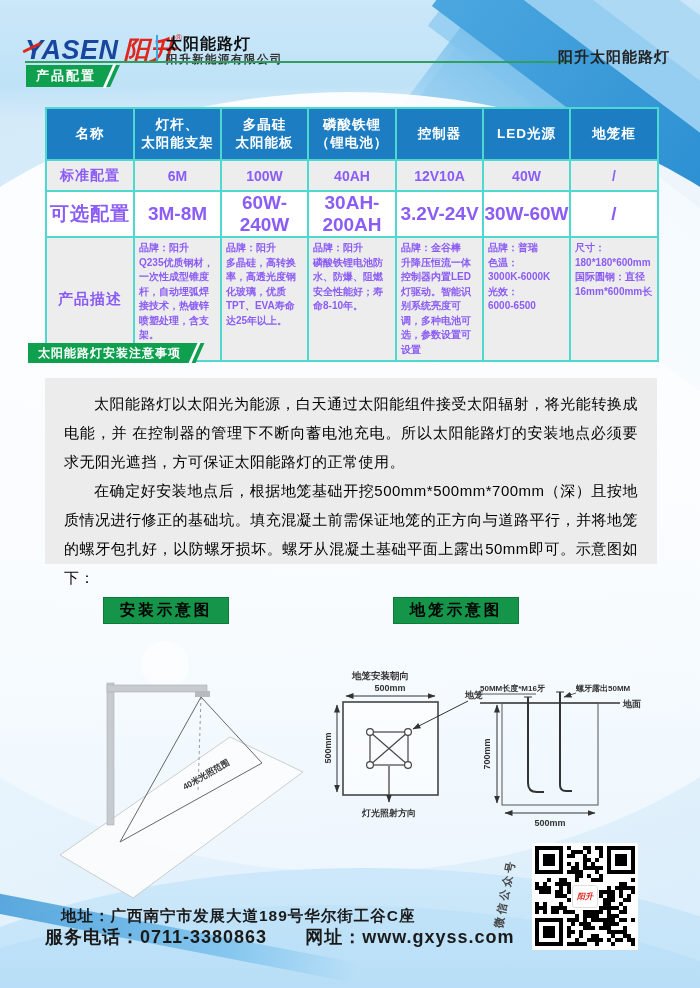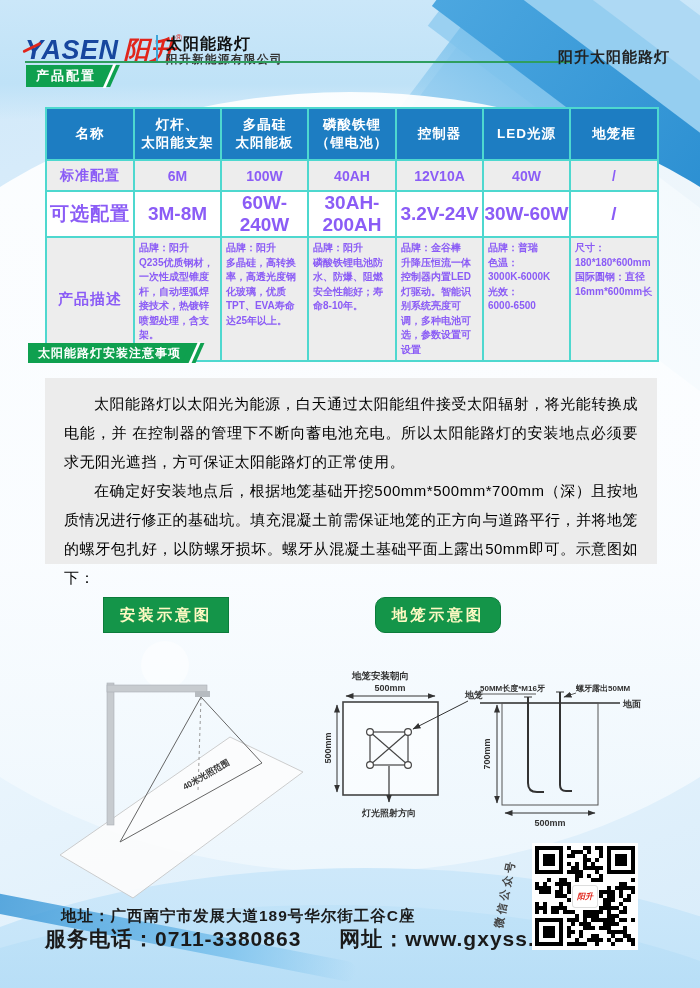--- a/index.html
+++ b/index.html
@@ -43,24 +43,24 @@
 
   
   .glabel { position:absolute; background:#0fa04f; color:#fff; font-weight:bold;
             display:flex; align-items:center; padding:0 10px; }
   .glabel::before { content:""; position:absolute; right:-9px; top:0; height:100%; width:14px;
                     background:#0fa04f; transform:skewX(-24deg); }
   .glabel::after  { content:""; position:absolute; right:-5px; top:-1px; height:calc(100% + 2px); width:3px;
                     background:#fff; transform:skewX(-24deg); }
   .lbl-config  { top:65px; left:26px; height:22px; font-size:13px; letter-spacing:2px; }
   .lbl-install { top:343px; left:28px; height:20px; font-size:12px; letter-spacing:1px; }
-  .dlabel { position:absolute; top:597px; width:126px; height:36px; background:#149549; border:1px solid #0c7c3b;
-            color:#fef9c3; font-weight:bold; font-size:15.5px; letter-spacing:3px;
+  .dlabel { position:absolute; top:597px; width:126px; height:27px; background:#149549; border:1px solid #0c7c3b;
+            color:#000000; font-weight:bold; font-size:15.5px; letter-spacing:3px;
             display:flex; align-items:center; justify-content:center; }
-  .dlabel-1 { left:103px; } .dlabel-2 { left:375px;border-radius:10px; }
+  .dlabel-1 { left:103px; } .dlabel-2 { left:393px; }
 
   
   .spec { position:absolute; top:107px; left:45px; width:612px; border-collapse:collapse;
           table-layout:fixed; background:#fff; }
   .spec td { border:2px solid #4ed8cf; text-align:center; vertical-align:middle; color:#8b5cf6; }
   .spec .th { background:#1d7dc2; color:#fff; font-size:13.5px; font-weight:bold;
               height:52px; white-space:pre-line; line-height:1.3; letter-spacing:1px; }
   .spec .r1 td { background:#ededed; height:31px; font-size:14px; font-weight:bold;text-align:center; }
   .spec .r2 td { background:#ffffff; height:31px; font-size:19px; font-weight:bold; }
   .spec .r3 td { background:#ededed; height:88px; font-size:10px; font-weight:bold; text-align:left;
@@ -74,21 +74,21 @@
            padding:11px 19px 0 19px; }
   .notes p { font-size:15px; font-weight:normal; color:#000000; line-height:29px; text-indent:2em;
              text-align:justify; letter-spacing:.5px; }
 
   
   .diagrams { position:absolute; top:635px; left:30px; }
   .diagrams text { font-weight:bold; fill:#333; }
 
   
   .addr  { position:absolute; top:906px; left:45px; font-size:15.5px; font-weight:bold; color:#1a1a1a; letter-spacing:1px;margin-left:16px; }
-  .line2 { position:absolute; top:925px; left:45px; font-size:21px; font-weight:bold; color:#1a1a1a;
+  .line2 { position:absolute; top:925px; left:45px; font-size:18px; font-weight:bold; color:#1a1a1a;
            letter-spacing:1px; display:flex; gap:38px; }
   .wechat { position:absolute; left:470px; top:886px; width:70px; text-align:center; font-size:11px;
             color:#444; font-weight:bold; letter-spacing:3px; transform:rotate(-79deg); }
   .qr-box { position:absolute; top:843px; left:532px; width:106px; height:107px; background:#fff; }
   .qr-logo { position:absolute; top:42px; left:40px; width:26px; height:23px; background:#fff;
              border:1px solid #ddd; border-radius:3px; display:flex; align-items:center; justify-content:center;
              font-size:8px; font-weight:bold; color:#e1251b; font-style:italic; }
 </style>
 </head>
 <body>

